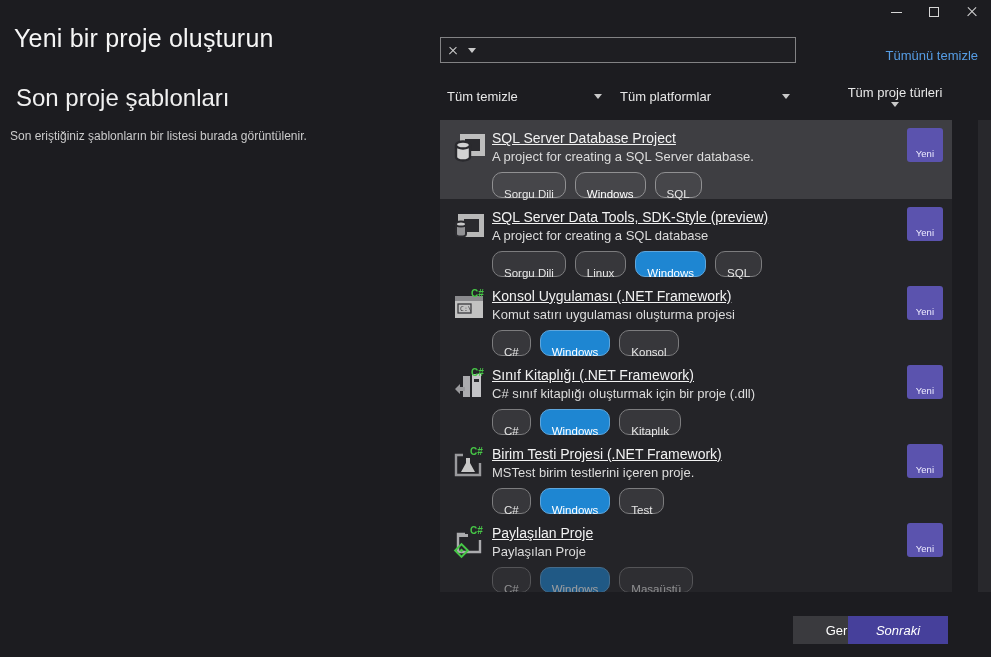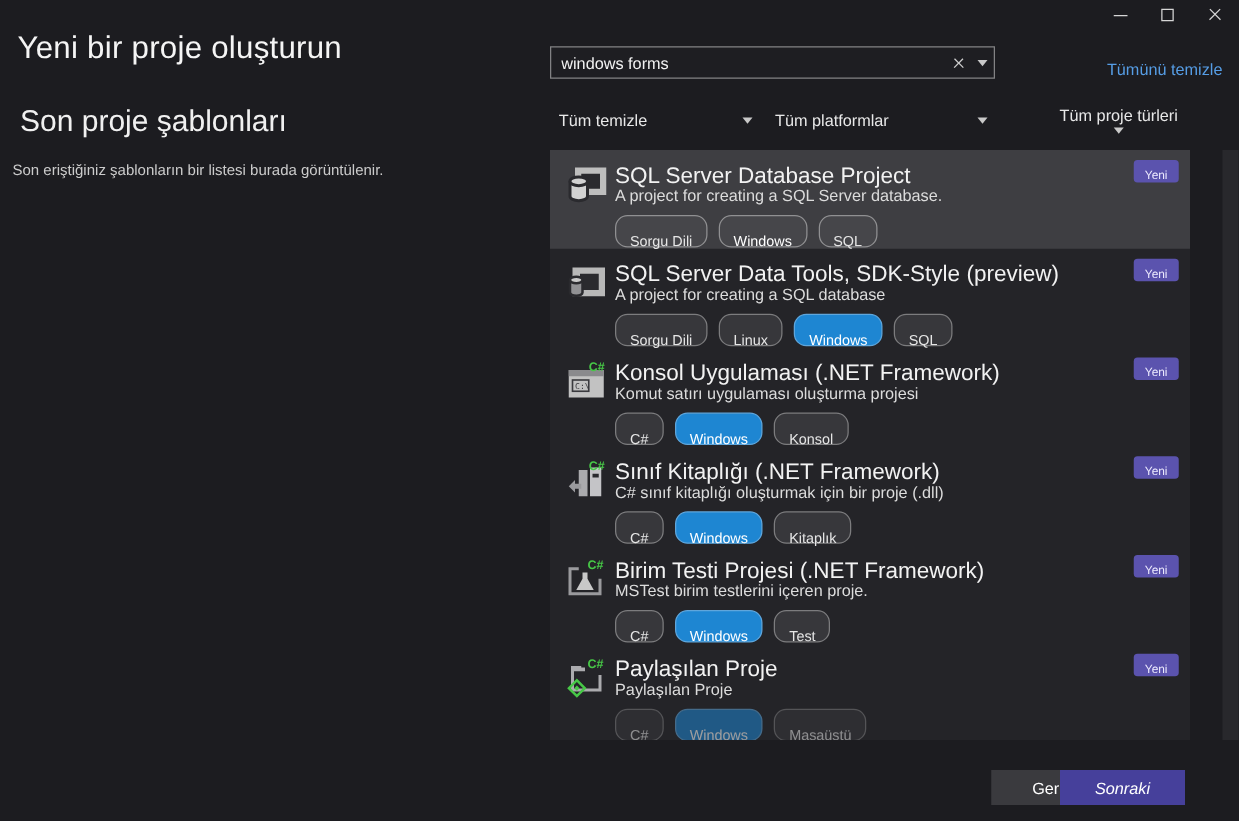--- a/index.html
+++ b/index.html
@@ -46,32 +46,32 @@
   #filter-platforms { left:620px; width:170px; }
   #filter-types     { left:818px; width:154px;flex-direction:column; }
   
   .template-list {
     position:absolute; left:440px; top:120px; width:512px; height:472px;
     background:#242428; overflow:hidden;
   }
   .row { position:relative; height:79px; cursor:pointer; }
   .row.selected { background:var(--selected-row,#3E3E42); }
   .row-icon { position:absolute; left:11px; top:10px; width:36px; height:36px; }
-  .row-title { position:absolute; left:52px; top:10px; font-size:18px; color:#F2F2F2; white-space:nowrap; }
+  .row-title { position:absolute; left:52px; top:10px; font-size:14px; color:#F2F2F2; white-space:nowrap;text-decoration:underline; }
   .row-desc  { position:absolute; left:52px; top:29px; font-size:13px; color:#DCDCDC; white-space:nowrap; }
   .row-tags  { position:absolute; left:52px; top:52px; display:flex; gap:9px; }
   .tag {
     height:20px; line-height:18px; padding:12px 11px; font-size:11.5px; color:#E6E6E6;
     background:#37373B; border:1px solid #7C7C7E; border-radius:10px; white-space:nowrap; cursor:pointer;
   }
   .row.selected .tag { background:#46464A; border-color:#909092; }
   .tag.tag-highlight { background:var(--tag-highlight-blue,#1E86D2); border-color:#5FA6DC; color:#FFFFFF; }
   .row:last-child .row-tags { opacity:.55; }
   .badge {
-    position:absolute; right:9px; top:8px; height:18px; padding:4px 9px; line-height:18px;
+    position:absolute; right:9px; top:8px; height:18px; padding:17px 9px; line-height:18px;
     background:var(--accent-purple,#5B53AE); color:#EDEBFF; font-size:9.5px; border-radius:3px; cursor:default;
   }
   .scrollbar-track { position:absolute; left:978px; top:120px; width:13px; height:472px; background:#28282C; }
   
   .btn { position:absolute; top:616px; height:28px; border:none; font-size:13px; color:#FFFFFF; cursor:pointer; font-family:"Liberation Sans",sans-serif; }
   .btn-back { left:793px; width:90px; background:#3A3A3E; }
   .btn-next { left:848px; width:100px; background:var(--next-button-purple,#46409B);font-style:italic; }
   .row-icon svg { display:block; }
 </style>
 </head>
@@ -87,21 +87,20 @@
   <div class="win-btn">
       <span class="cross"></span>
     </div>
 </div>
 
 <div class="page-title">Yeni bir proje oluşturun</div>
 <div class="section-title">Son proje şablonları</div>
 <div class="section-hint">Son eriştiğiniz şablonların bir listesi burada görüntülenir.</div>
 
 <div class="search-box">
-  <input class="search-input" type="text" value="windows forms" style="">
   <span class="search-clear">
       <span class="cross"></span>
     </span>
   <span class="search-dd">
       <span class="caret"></span>
     </span>
 </div>
 <div class="clear-all">Tümünü temizle</div>
 
 <div class="filter" id="filter-languages">

